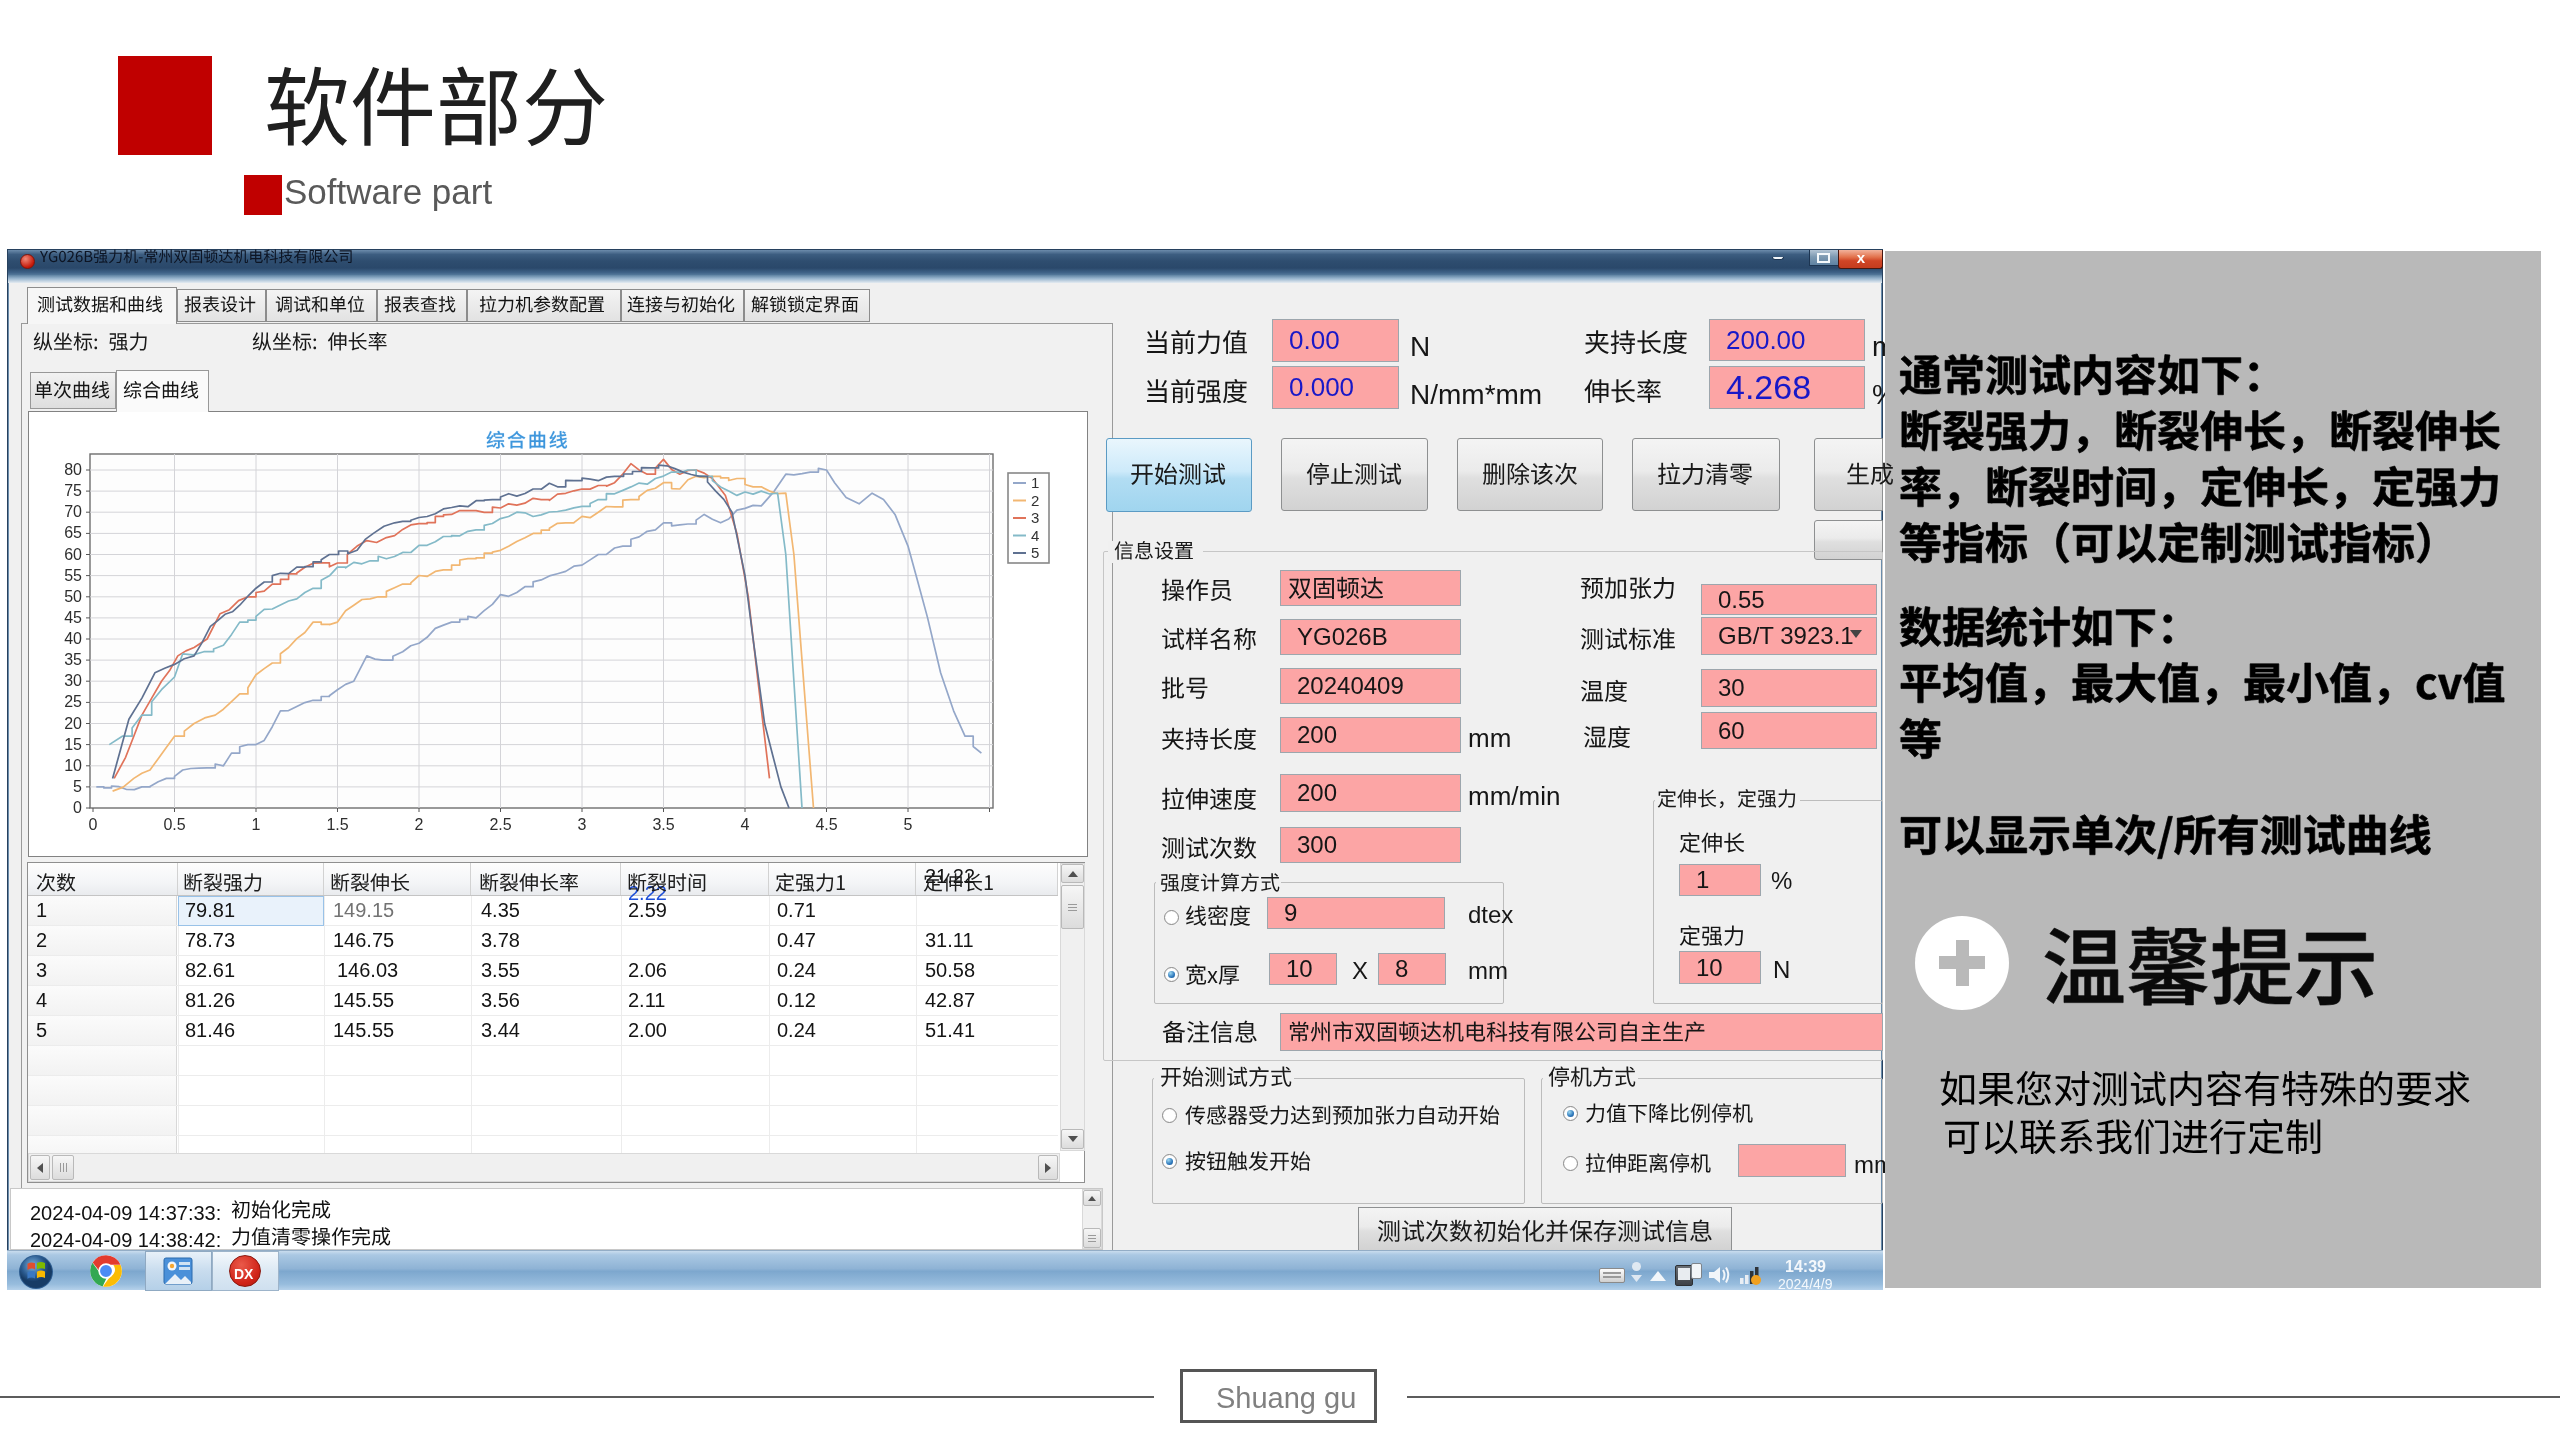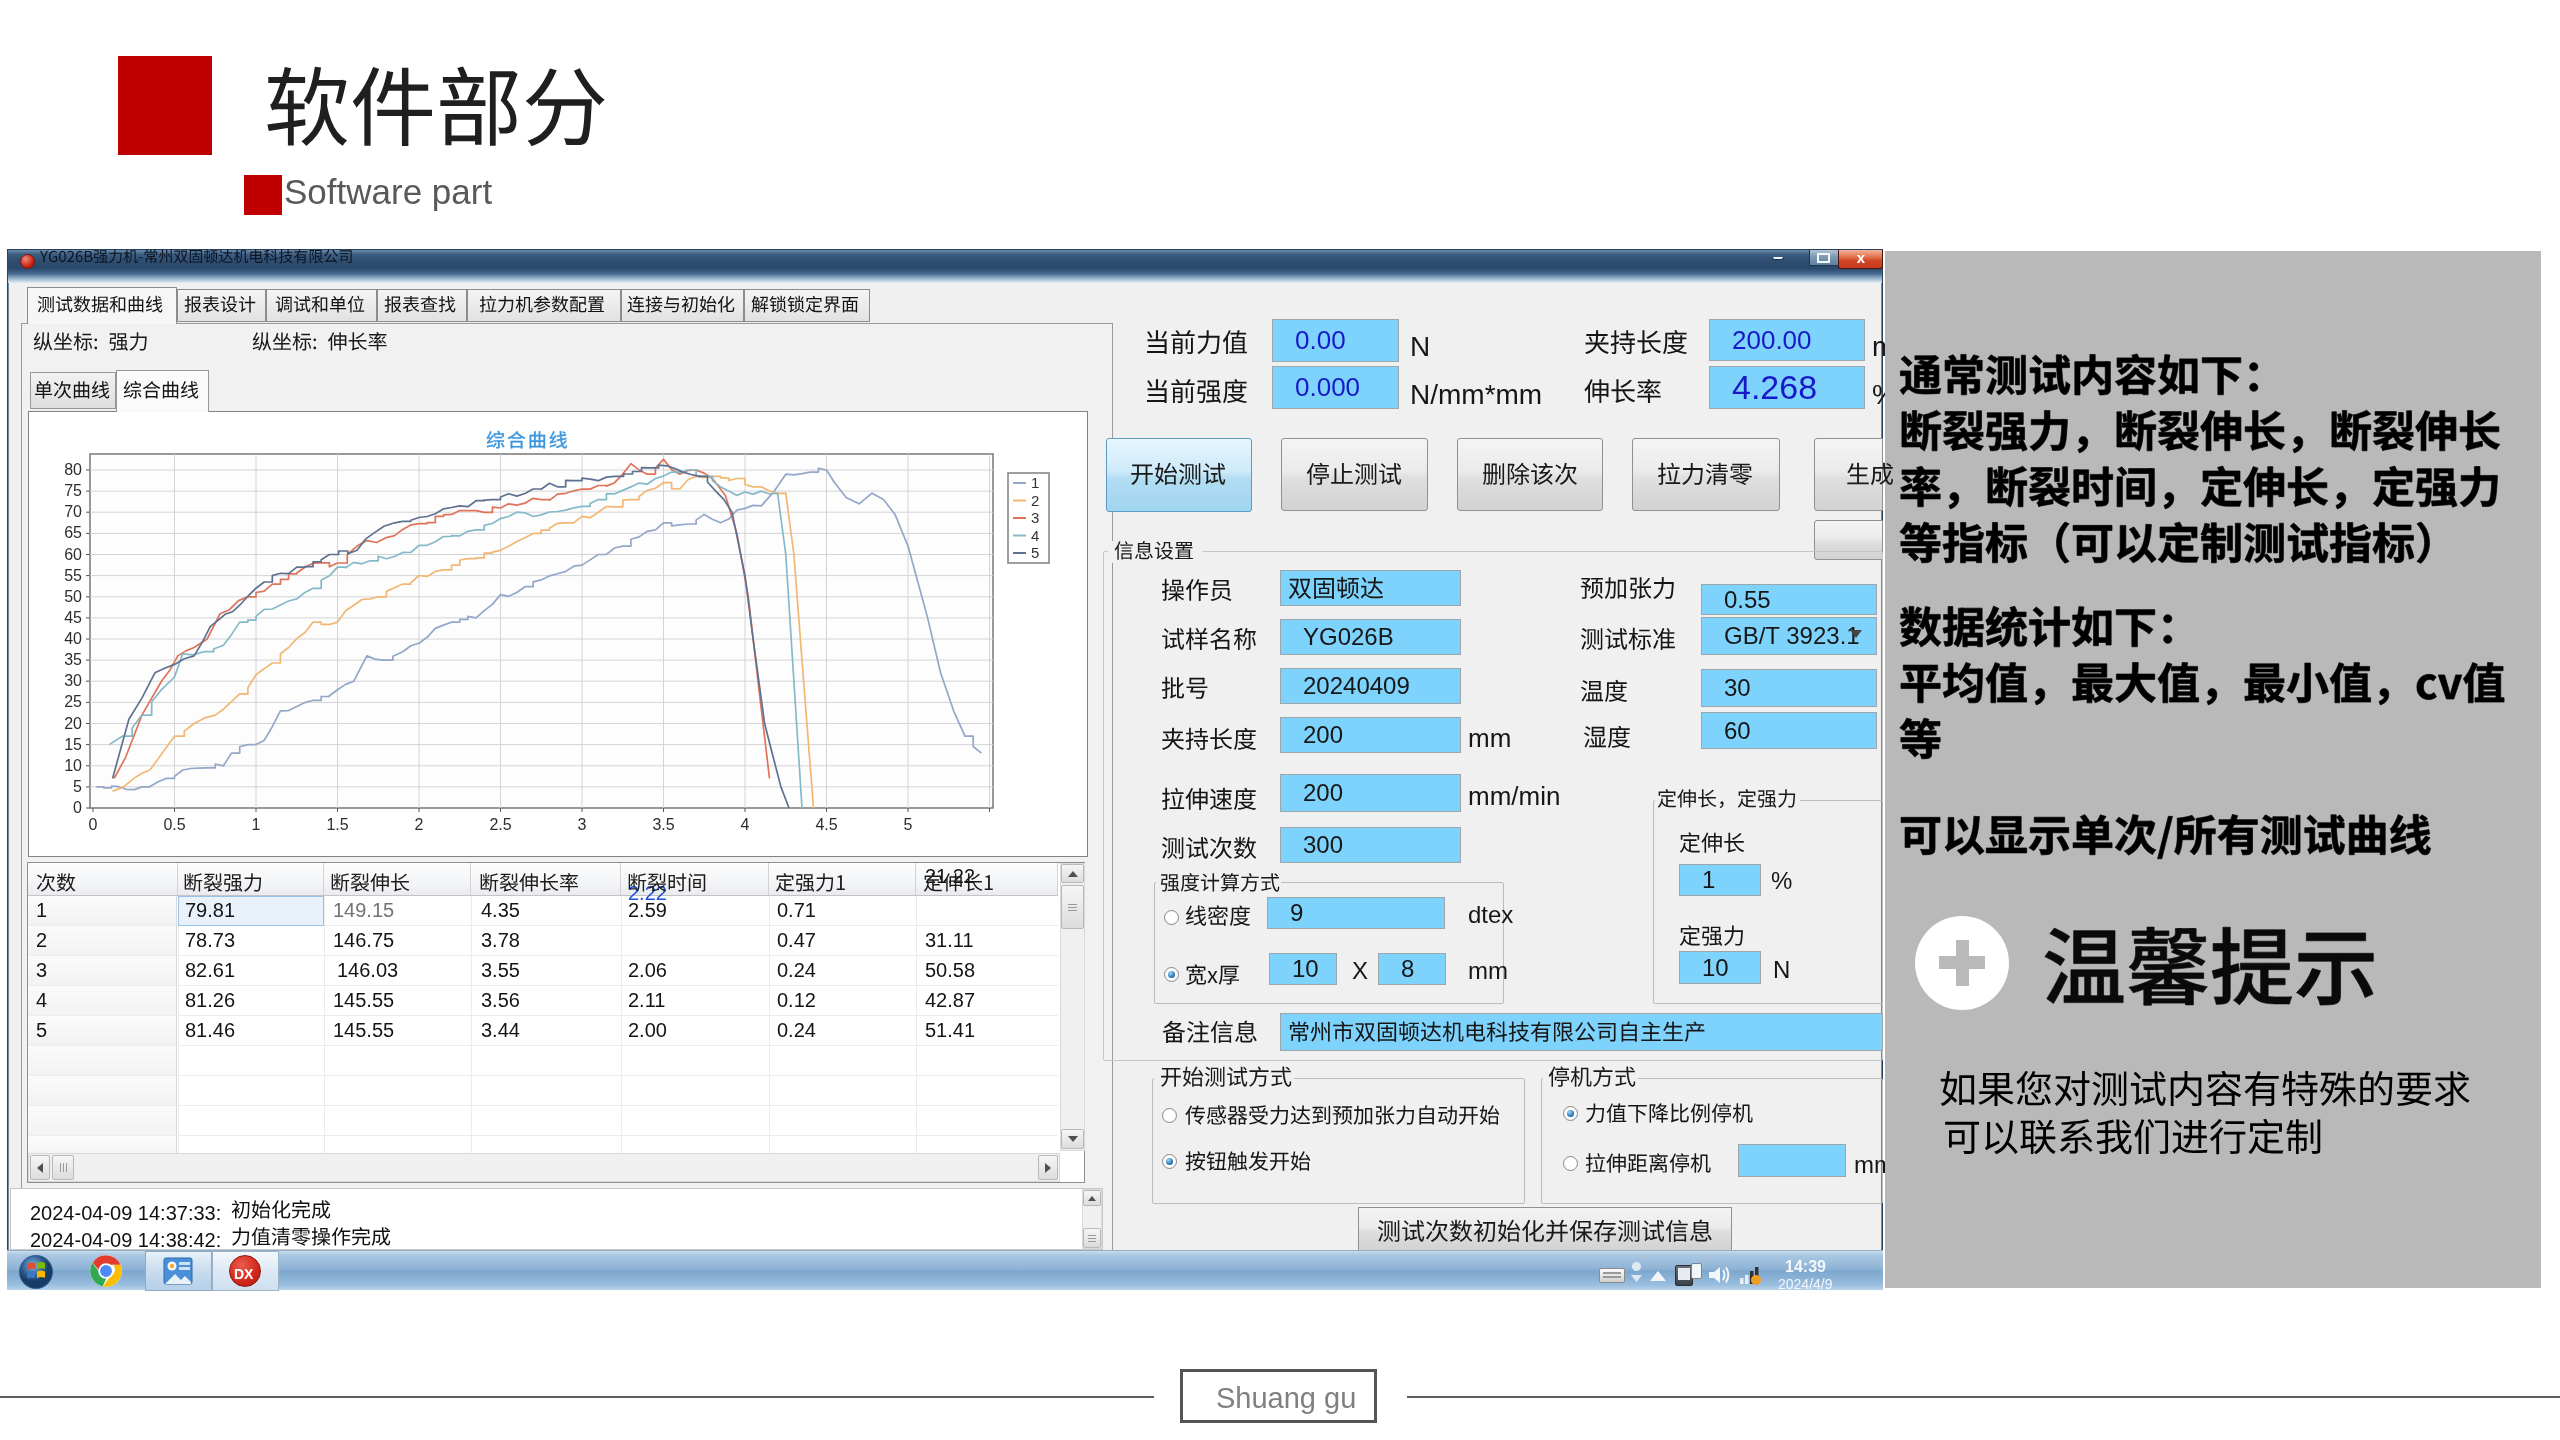--- a/index.html
+++ b/index.html
@@ -4,22 +4,22 @@
 html,body{width:2560px;height:1440px;background:#fff;overflow:hidden;
  font-family:"Liberation Sans",sans-serif}
 .abs{position:absolute}
 
 #win{position:absolute;left:7px;top:249px;width:1876px;height:1041px;
  background:#f0f0f0;border:1px solid #27415e;box-shadow:inset 0 0 0 1px #6a8cab}
 #titlebar{position:absolute;left:0;top:0;width:100%;height:25px;
  background:linear-gradient(#6c8cab 0%,#3c5d80 18%,#2e4d6f 45%,#2a486a 72%,#3f6287 90%,#55799b 100%)}
 
 
-.tb{position:absolute;background:#7dd3fc;border:1px solid #9da6ad;
- font-size:26px;color:#1818c8;padding-left:22px;display:flex;align-items:center}
+.tb{position:absolute;background:#fca5a5;border:1px solid #9da6ad;
+ font-size:26px;color:#1818c8;padding-left:16px;display:flex;align-items:center}
 
 .btn{position:absolute;border:1px solid #8e9091;border-radius:3px;
  background:linear-gradient(#f4f4f4,#ebebeb 45%,#dfdfdf 55%,#d2d2d2)}
 .btnb{position:absolute;border:1px solid #5b9bc4;border-radius:3px;
  background:linear-gradient(#e9f6fd,#cdeafa 45%,#b2ddf3 55%,#a0d5ef)}
 
 .grp{position:absolute;border:1px solid #bcbcbc;border-radius:2px}
 
 .rad{position:absolute;width:15px;height:15px;border-radius:50%;
  border:1px solid #8a8a8a;background:radial-gradient(#fff 55%,#e8e8e8)}

